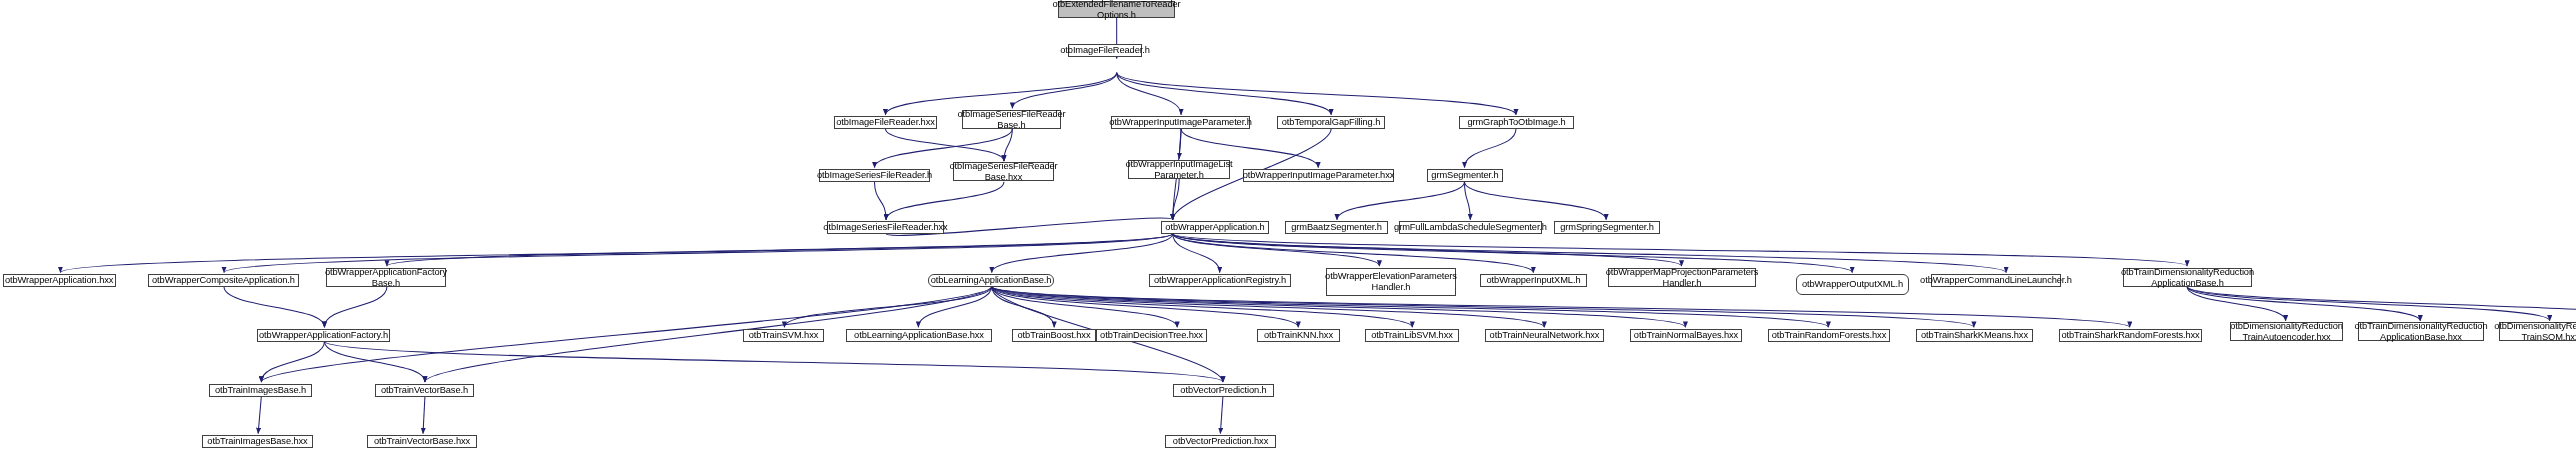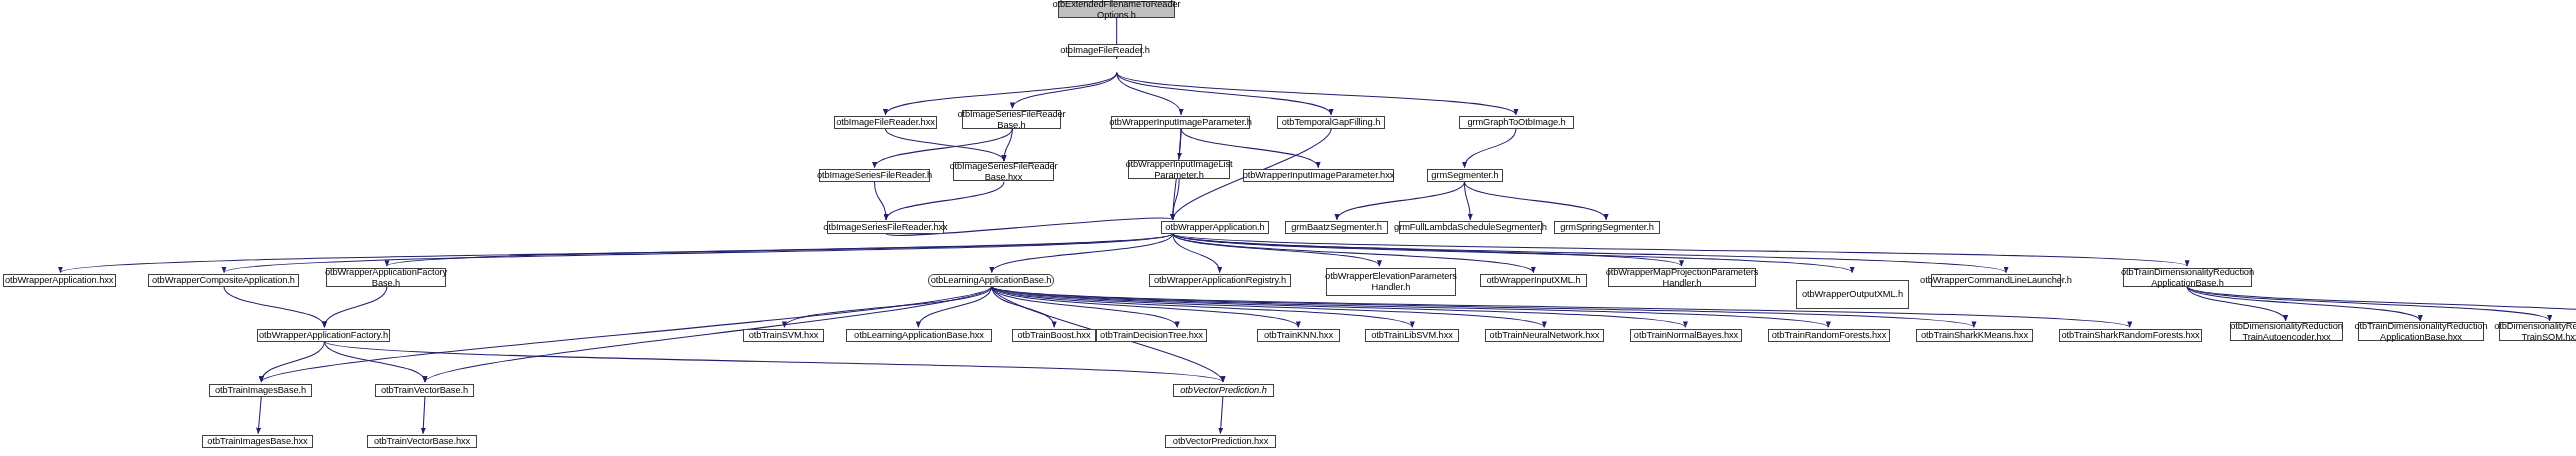--- a/index.html
+++ b/index.html
@@ -146,21 +146,21 @@
       <div class="node mid" style="left: 148px; top: 274px; width: 151px; height: 13px;">otbWrapperCompositeApplication.h</div>
       <div class="node mid" style="left: 326px; top: 268px; width: 120px; height: 19.3px;">otbWrapperApplicationFactory
 Base.h</div>
       <div class="node mid" style="left: 928px; top: 274px; width: 126px; height: 13px; border-radius: 6px;">otbLearningApplicationBase.h</div>
       <div class="node mid" style="left: 1149px; top: 274px; width: 142px; height: 13px;">otbWrapperApplicationRegistry.h</div>
       <div class="node mid" style="left: 1314px; top: 268px; width: 130px; height: 28px; margin-left: 12px;">otbWrapperElevationParameters
 Handler.h</div>
       <div class="node mid" style="left: 1480px; top: 274px; width: 107px; height: 13px;">otbWrapperInputXML.h</div>
       <div class="node mid" style="left: 1608px; top: 268px; width: 148px; height: 19.3px;">otbWrapperMapProjectionParameters
 Handler.h</div>
-      <div class="node mid" style="left: 1796px; top: 280px; width: 113px; height: 29px;">otbWrapperOutputXML.h</div>
+      <div class="node mid" style="left: 1796px; top: 274px; width: 113px; height: 21px; border-radius: 6px;">otbWrapperOutputXML.h</div>
       <div class="node mid" style="left: 1931px; top: 274px; width: 130px; height: 13px;">otbWrapperCommandLineLauncher.h</div>
       <div class="node mid" style="left: 2123px; top: 268px; width: 129px; height: 19.3px;">otbTrainDimensionalityReduction
 ApplicationBase.h</div>
       <div class="node mid" style="left: 257px; top: 329px; width: 133px; height: 13px;">otbWrapperApplicationFactory.h</div>
       <div class="node mid" style="left: 743px; top: 329px; width: 81px; height: 13px;">otbTrainSVM.hxx</div>
       <div class="node mid" style="left: 846px; top: 329px; width: 146px; height: 13px;">otbLearningApplicationBase.hxx</div>
       <div class="node mid" style="left: 1012px; top: 329px; width: 84px; height: 13px;">otbTrainBoost.hxx</div>
       <div class="node mid" style="left: 1096px; top: 329px; width: 111px; height: 13px;">otbTrainDecisionTree.hxx</div>
       <div class="node mid" style="left: 1257px; top: 329px; width: 83px; height: 13px;">otbTrainKNN.hxx</div>
       <div class="node mid" style="left: 1365px; top: 329px; width: 94px; height: 13px;">otbTrainLibSVM.hxx</div>
@@ -170,19 +170,19 @@
       <div class="node mid" style="left: 1916px; top: 329px; width: 117px; height: 13px;">otbTrainSharkKMeans.hxx</div>
       <div class="node mid" style="left: 2059px; top: 329px; width: 143px; height: 13px;">otbTrainSharkRandomForests.hxx</div>
       <div class="node mid" style="left: 2230px; top: 322px; width: 113px; height: 19.3px;">otbDimensionalityReduction
 TrainAutoencoder.hxx</div>
       <div class="node mid" style="left: 2358px; top: 322px; width: 126px; height: 19.3px;">otbTrainDimensionalityReduction
 ApplicationBase.hxx</div>
       <div class="node mid" style="left: 2499px; top: 322px; width: 103px; height: 19.3px;">otbDimensionalityReduction
 TrainSOM.hxx</div>
       <div class="node mid" style="left: 209px; top: 384px; width: 103px; height: 13px;">otbTrainImagesBase.h</div>
       <div class="node mid" style="left: 375px; top: 384px; width: 99px; height: 13px;">otbTrainVectorBase.h</div>
-      <div class="node mid" style="left: 1173px; top: 384px; width: 101px; height: 13px; font-style: italic;">otbVectorPrediction.h</div>
+      <div class="node mid" style="left: 1173px; top: 384px; width: 101px; height: 13px;">otbVectorPrediction.h</div>
       <div class="node mid" style="left: 202px; top: 435px; width: 111px; height: 13px;">otbTrainImagesBase.hxx</div>
       <div class="node mid" style="left: 367px; top: 435px; width: 110px; height: 13px;">otbTrainVectorBase.hxx</div>
       <div class="node mid" style="left: 1165px; top: 435px; width: 111px; height: 13px;">otbVectorPrediction.hxx</div>
     </div>
 </div>
 
 
 </body></html>

